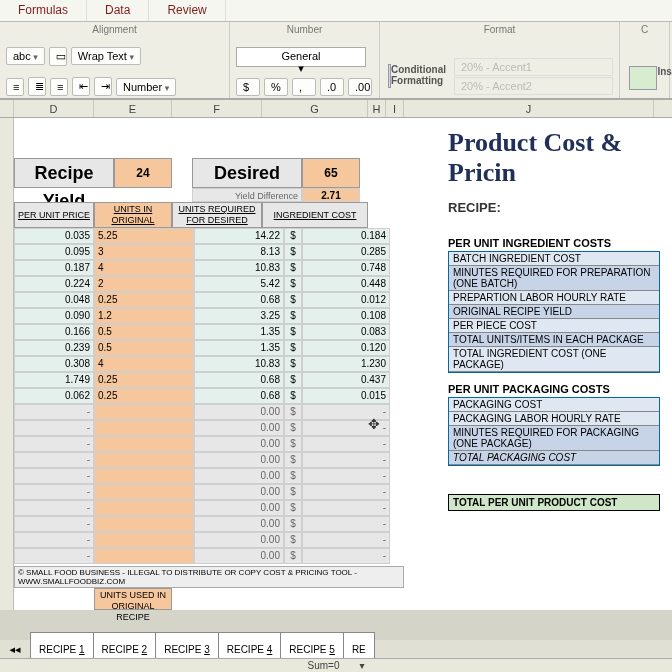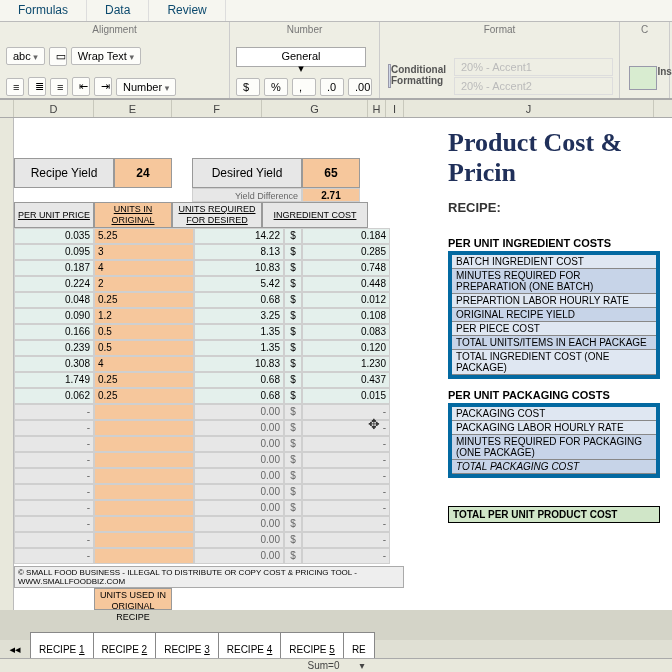--- a/index.html
+++ b/index.html
@@ -1,18 +1,18 @@
 <!DOCTYPE html>
 <html><head>
 <meta charset="utf-8">
 <style>
   * { box-sizing: border-box; font-family: Arial, sans-serif; }
   body { margin: 0; background: #d4d4c8; font-size: 11px; width: 672px; height: 672px; overflow: hidden; position: relative; }
   .ribbon-tabs { background: #f6f6f0; border-bottom: 1px solid #bbb; display: flex; height: 22px; }
-  .ribbon-tab { padding: 3px 18px; font-size: 12px; color: #0c4a6e; border-right: 1px solid #ddd; cursor: pointer; }
+  .ribbon-tab { padding: 3px 18px; font-size: 12px; color: #7f1d1d; border-right: 1px solid #ddd; cursor: pointer; }
   .toolbar { background: #eeeee4; display: flex; height: 78px; border-bottom: 2px solid #aaa; }
   .group { border-right: 1px solid #ccc; padding: 2px 6px; display: flex; flex-direction: column; justify-content: space-between; }
   .group-label { text-align: center; font-size: 10px; color: #777; }
   .btn-row { display: flex; gap: 4px; align-items: center; }
   .ib { background: #fdfdfa; border: 1px solid #bbb; padding: 2px 6px; font-size: 11px; border-radius: 2px; }
   .drop::after { content: " ▾"; font-size: 9px; color: #666; }
   .numfmt { width: 130px; height: 20px; background: #fff; border: 1px solid #aaa; padding: 2px 5px; display: flex; justify-content: space-between; align-items: center; flex-direction: column; }
   .bigbtn { display: flex; flex-direction: row; justify-content: center; width: 62px; font-size: 10px; color: #555; padding: 4px 2px; font-weight: bold; }
   .bigbtn .ic { width: 28px; height: 24px; background: #d0d8e8; border: 1px solid #99a; margin-bottom: 2px; }
   .style-pane { color: #bbb; font-size: 11px; width: 160px; }
@@ -29,31 +29,31 @@
   .cell { border: 1px solid #cfcfcf; padding: 0 3px; line-height: 14px; overflow: hidden; white-space: nowrap; }
   .c-d { width: 80px; text-align: right; background: #e4f0ec; }
   .c-e { width: 100px; text-align: left; }
   .c-f { width: 90px; text-align: right; background: #e4f0ec; }
   .c-gs { width: 18px; text-align: center; background: #e4f0ec; }
   .c-g { width: 88px; text-align: right; background: #e4f0ec; }
   .peach { background: #f6c79c !important; }
   .grey { background: #e7e7e7 !important; color: #666; }
 
   .hdr-recipe { height: 30px; }
-  .hdr-recipe .lab { background: #e7e7e7; font-weight: normal; font-size: 12px; text-align: center; line-height: 28px; border: 1px solid #999; }
+  .hdr-recipe .lab { background: #e7e7e7; font-weight: bold; font-size: 18px; text-align: center; line-height: 28px; border: 1px solid #999; }
   .hdr-recipe .val { background: #f6c79c; font-weight: bold; text-align: center; line-height: 28px; border: 1px solid #999; font-size: 12px; }
 
   .subhdr { font-size: 9px; text-align: center; background: #e7e7e7; border: 1px solid #999; line-height: 11px; padding: 1px; }
   .subhdr.peach { background: #f6c79c; }
   .underln { text-decoration: underline; }
 
   .title-big { font-family: 'Times New Roman', serif; font-size: 26px; font-weight: bold; color: #20305a; margin: 6px 0 12px; }
   .rlabel { font-weight: bold; font-size: 13px; color: #333; margin-bottom: 22px; }
   .sec-title { font-weight: bold; font-size: 11px; margin: 2px 0; }
-  .box { border: 4px solid #0369a1; margin-bottom: 10px; }
+  .box { border: 1px solid #0369a1; margin-bottom: 10px; }
   .line { border-bottom: 1px solid #888; padding: 1px 4px; font-size: 10px; background: #dfe7f2; }
   .line.alt { background: #c7d4e8; }
   .line.ital { font-style: italic; }
   .totline { border: 1px solid #000; background: #d0e6c8; padding: 2px 4px; font-weight: bold; font-size: 10px; }
 
   .footer-note { font-size: 8px; background: #eee; border: 1px solid #aaa; padding: 1px 3px; }
   .tabs { position: absolute; bottom: 14px; left: 0; right: 0; display: flex; background: #e0e0d4; height: 18px; align-items: center; }
   .stab { background: #fff; border: 1px solid #888; border-bottom: none; padding: 11px 8px; font-size: 10px; margin-right: -1px; position: relative; }
   .stab .u { text-decoration: underline; }
   .status { position: absolute; bottom: 0; left: 0; right: 0; height: 14px; background: #e8e8dc; border-top: 1px solid #aaa; font-size: 10px; display: flex; align-items: center; justify-content: center; gap: 20px; color: #444; }

